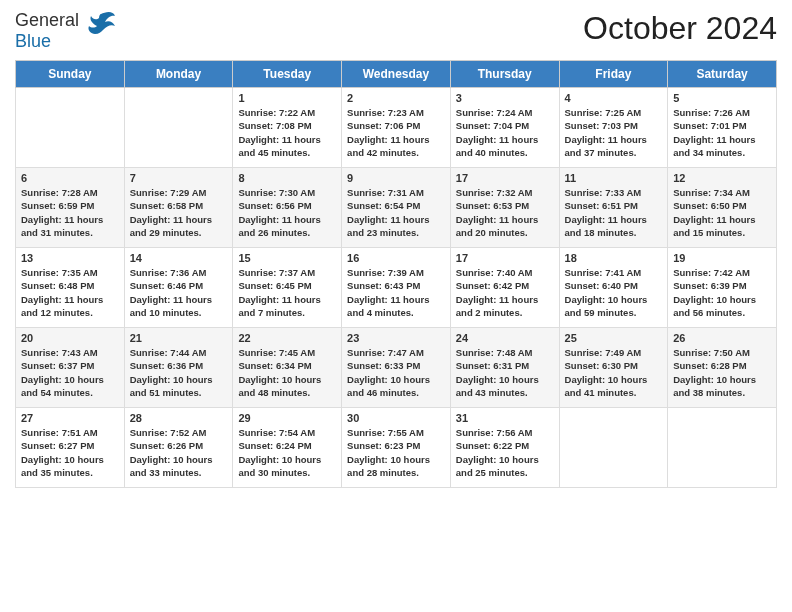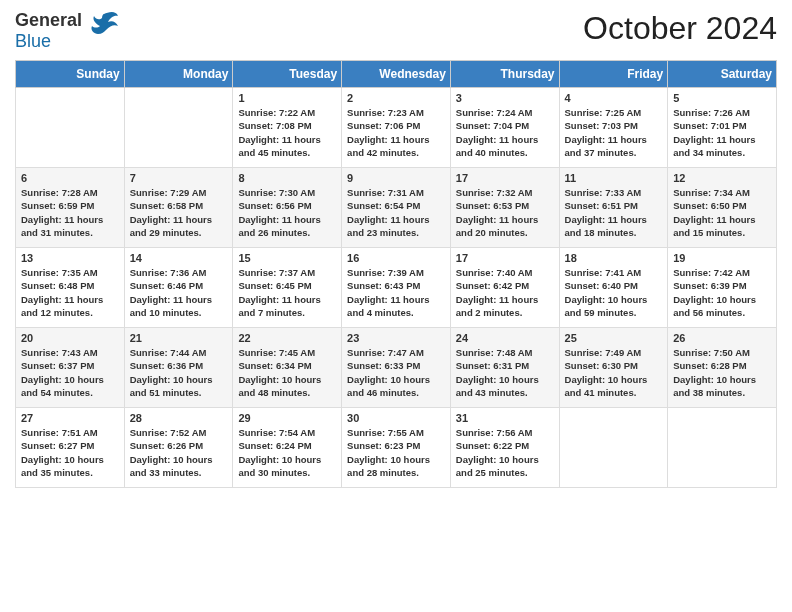--- a/index.html
+++ b/index.html
@@ -41,21 +41,21 @@
       width: 100%;
       border-collapse: collapse;
       table-layout: fixed;
     }
     .calendar-table th {
       background-color: #3a7fc1;
       color: #fff;
       font-size: 12px;
       font-weight: bold;
       padding: 6px 4px;
-      text-align: right;
+      text-align: center;
       border: 1px solid #ccc;
     }
     .calendar-table td {
       vertical-align: top;
       border: 1px solid #ddd;
       padding: 4px 5px;
       font-size: 10px;
       color: #333;
       min-height: 80px;
       height: 80px;
@@ -82,21 +82,21 @@
       background-color: #f9f9f9;
     }
   </style>
 </head>
 <body>
 
 <div class="header">
   <div class="logo">
     <div class="logo-wrapper">
       <div>
-        <span style="font-size:18px;font-weight:bold;color:#333;">General</span><br>
+        <span style="font-size:18px;font-weight:normal;color:#333;">General</span><br>
         <span style="font-size:18px;font-weight:normal;color:#1a6ea8;">Blue</span>
       </div>
       <div style="margin-left:2px;margin-top:-10px;">
         <svg width="32" height="28" viewBox="0 0 32 28">
           <path d="M16,4 C20,2 28,0 30,6 C26,5 22,8 20,12 C24,10 28,12 30,16 C26,14 22,16 18,20 C16,22 14,24 10,24 C6,24 2,20 4,16 C6,18 10,18 12,16 C8,14 4,10 6,6 C8,10 12,10 14,8 C14,6 15,4 16,4Z" fill="#1a6ea8"></path>
         </svg>
       </div>
     </div>
   </div>
   <div class="title-section">

